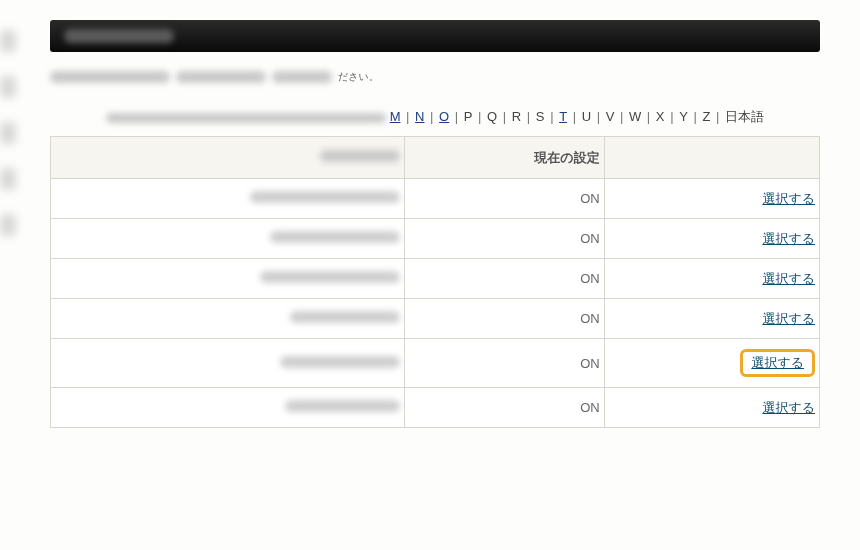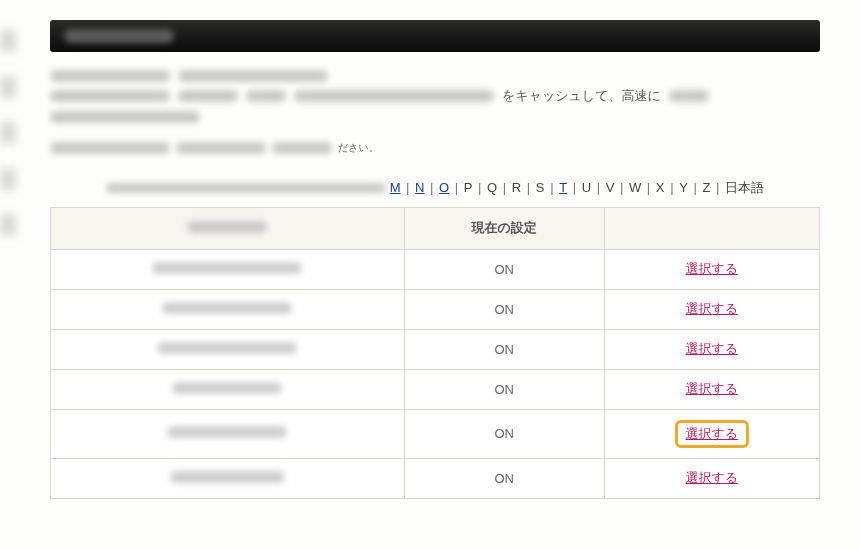--- a/index.html
+++ b/index.html
@@ -93,21 +93,21 @@
       vertical-align: middle;
     }
     table {
       width: 100%;
       border-collapse: collapse;
       background: #fff;
     }
     th, td {
       border: 1px solid #d8d6cf;
       padding: 10px 4px;
-      text-align: center;
+      text-align: right;
       font-size: 13px;
       vertical-align: middle;
     }
     th {
       background: #f6f5f0;
       color: #555;
       font-weight: bold;
       height: 42px;
     }
     td {
@@ -119,21 +119,21 @@
     .col-status { width: 26%; }
     .col-action { width: 28%; }
     .domain-blur {
       background: #cfcfcf;
       height: 12px;
       border-radius: 6px;
       filter: blur(3px);
       display: inline-block;
     }
     .select-link {
-      color: #be185d;
+      color: #0c4a6e;
       text-decoration: underline;
       cursor: pointer;
     }
     .highlighted {
       display: inline-block;
       border: 3px solid #f0a828;
       border-radius: 6px;
       padding: 2px 8px;
     }
     .left-blur-col {
@@ -165,37 +165,20 @@
     <div class="s"></div>
     <div class="s"></div>
 </div>
 
 <div class="page">
 
   <div class="title-bar">
     <div class="title-blur"></div>
   </div>
 
-  <div class="desc-area">
-    <div class="desc-line1">
-      <span class="blur-pill bp-120"></span>
-      <span class="blur-pill bp-150"></span>
-    </div>
-    <div class="desc-line2">
-      <span class="blur-pill bp-120"></span>
-      <span class="blur-pill bp-60"></span>
-      <span class="blur-pill bp-40"></span>
-      <span class="blur-pill bp-200"></span>
-      <span class="desc-text">をキャッシュして、高速に</span>
-      <span class="blur-pill bp-40"></span>
-    </div>
-    <div class="desc-line3">
-      <span class="blur-pill bp-150"></span>
-    </div>
-  </div>
 
   <div class="instruction-line">
     <span class="blur-pill bp-120"></span>
     <span class="blur-pill bp-90"></span>
     <span class="blur-pill bp-60"></span>
     <span class="desc-text">ださい。</span>
   </div>
 
   <div class="alpha-nav">
     <span class="alpha-blur"></span>

